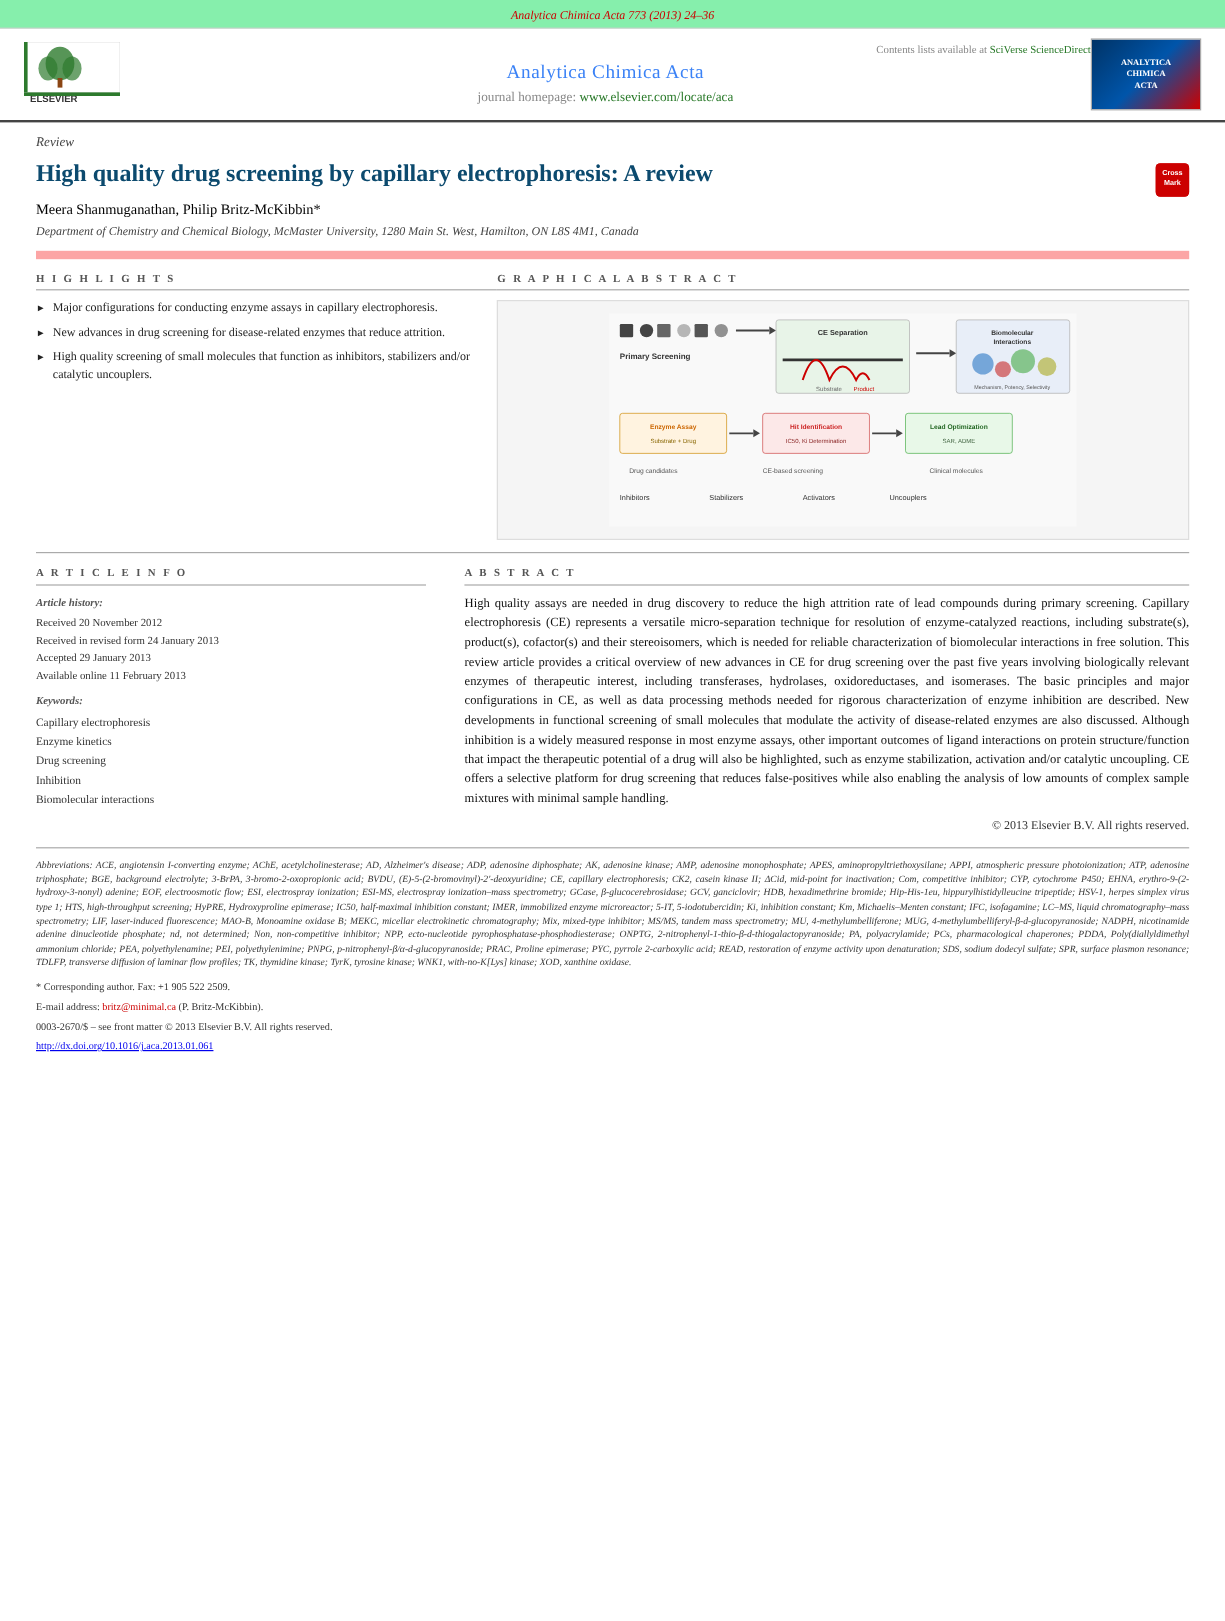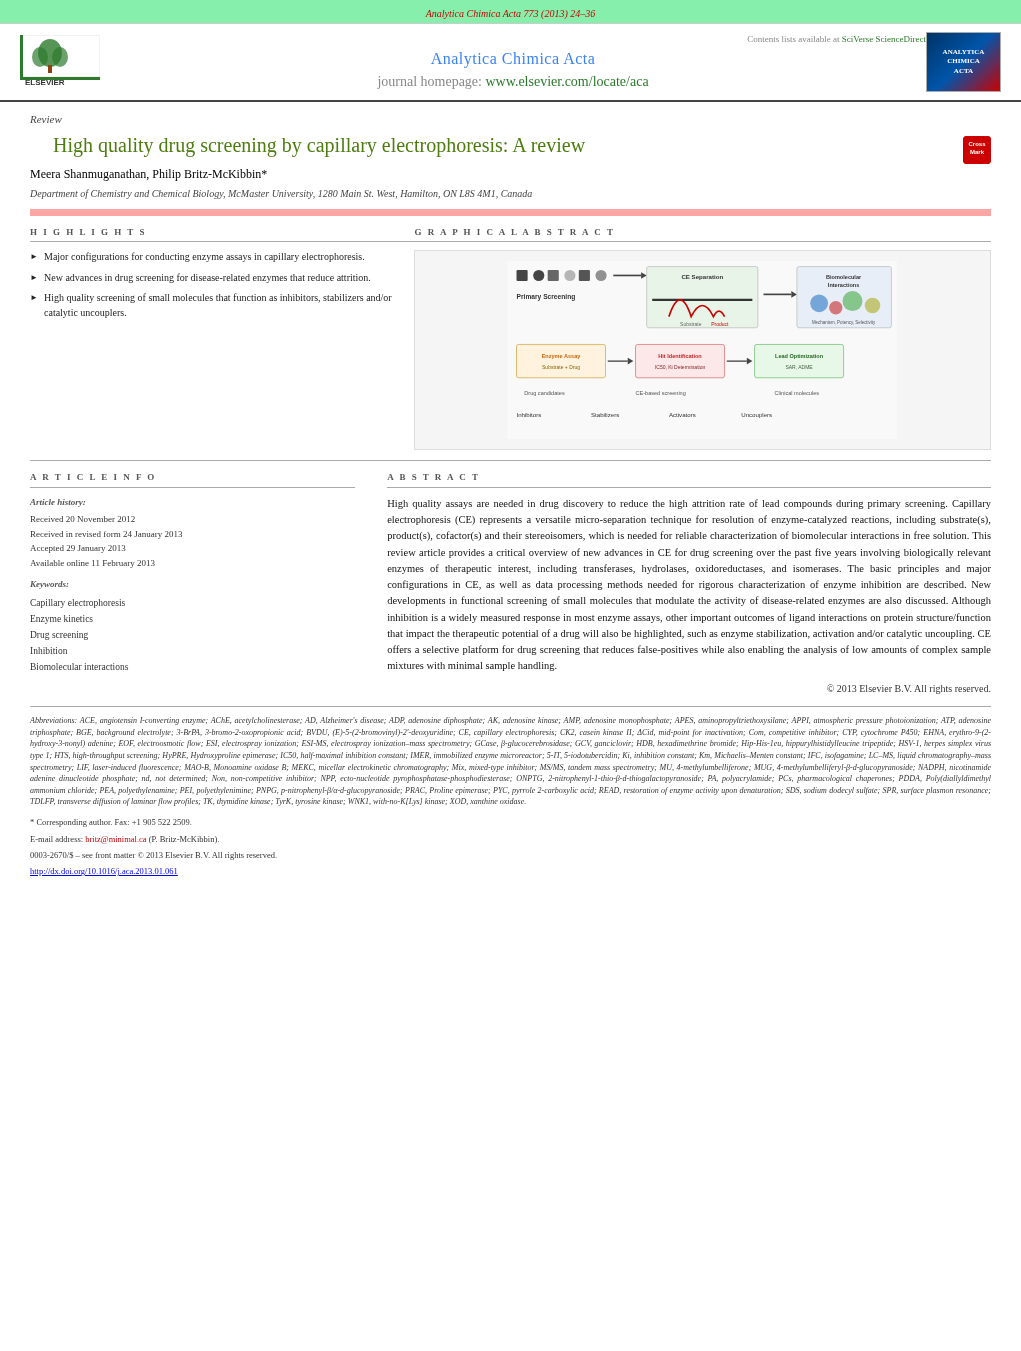--- a/index.html
+++ b/index.html
@@ -48,27 +48,27 @@
       margin-bottom: 2px;
       text-align: right;
     }
     .sciverse-link a { color: #2a7a2a; text-decoration: none; }
     .journal-title {
       font-size: 16px;
       color: #3b82f6;
       letter-spacing: 0.5px;
     }
     .journal-homepage {
-      font-size: 14px;
+      font-size: 11px;
       color: #888;
       margin-top: 2px;
     }
     .journal-homepage a { color: #2a7a2a; text-decoration: none; }
     .analytica-logo-box {
-      width: 75px;
+      width: 92px;
       height: 60px;
       background: linear-gradient(135deg, #003366 0%, #0055aa 50%, #cc0000 100%);
       display: flex;
       align-items: center;
       justify-content: center;
       color: white;
       font-size: 7px;
       font-weight: bold;
       text-align: center;
       border: 1px solid #aaa;
@@ -80,25 +80,24 @@
     
     .review-label {
       font-size: 11px;
       color: #444;
       margin-bottom: 4px;
       font-style: italic;
     }
     
     .article-title {
       font-size: 20px;
-      font-weight: normal;
-      color: #4d7c0f;
+      font-weight: bold;
+      color: #0c4a6e;
       margin-bottom: 8px;
       line-height: 1.3;
-      margin-left: 23px;
     }
     .crossmark {
       display: inline-block;
       width: 28px;
       height: 28px;
       background: #c00;
       border-radius: 4px;
       color: white;
       font-size: 9px;
       text-align: center;

